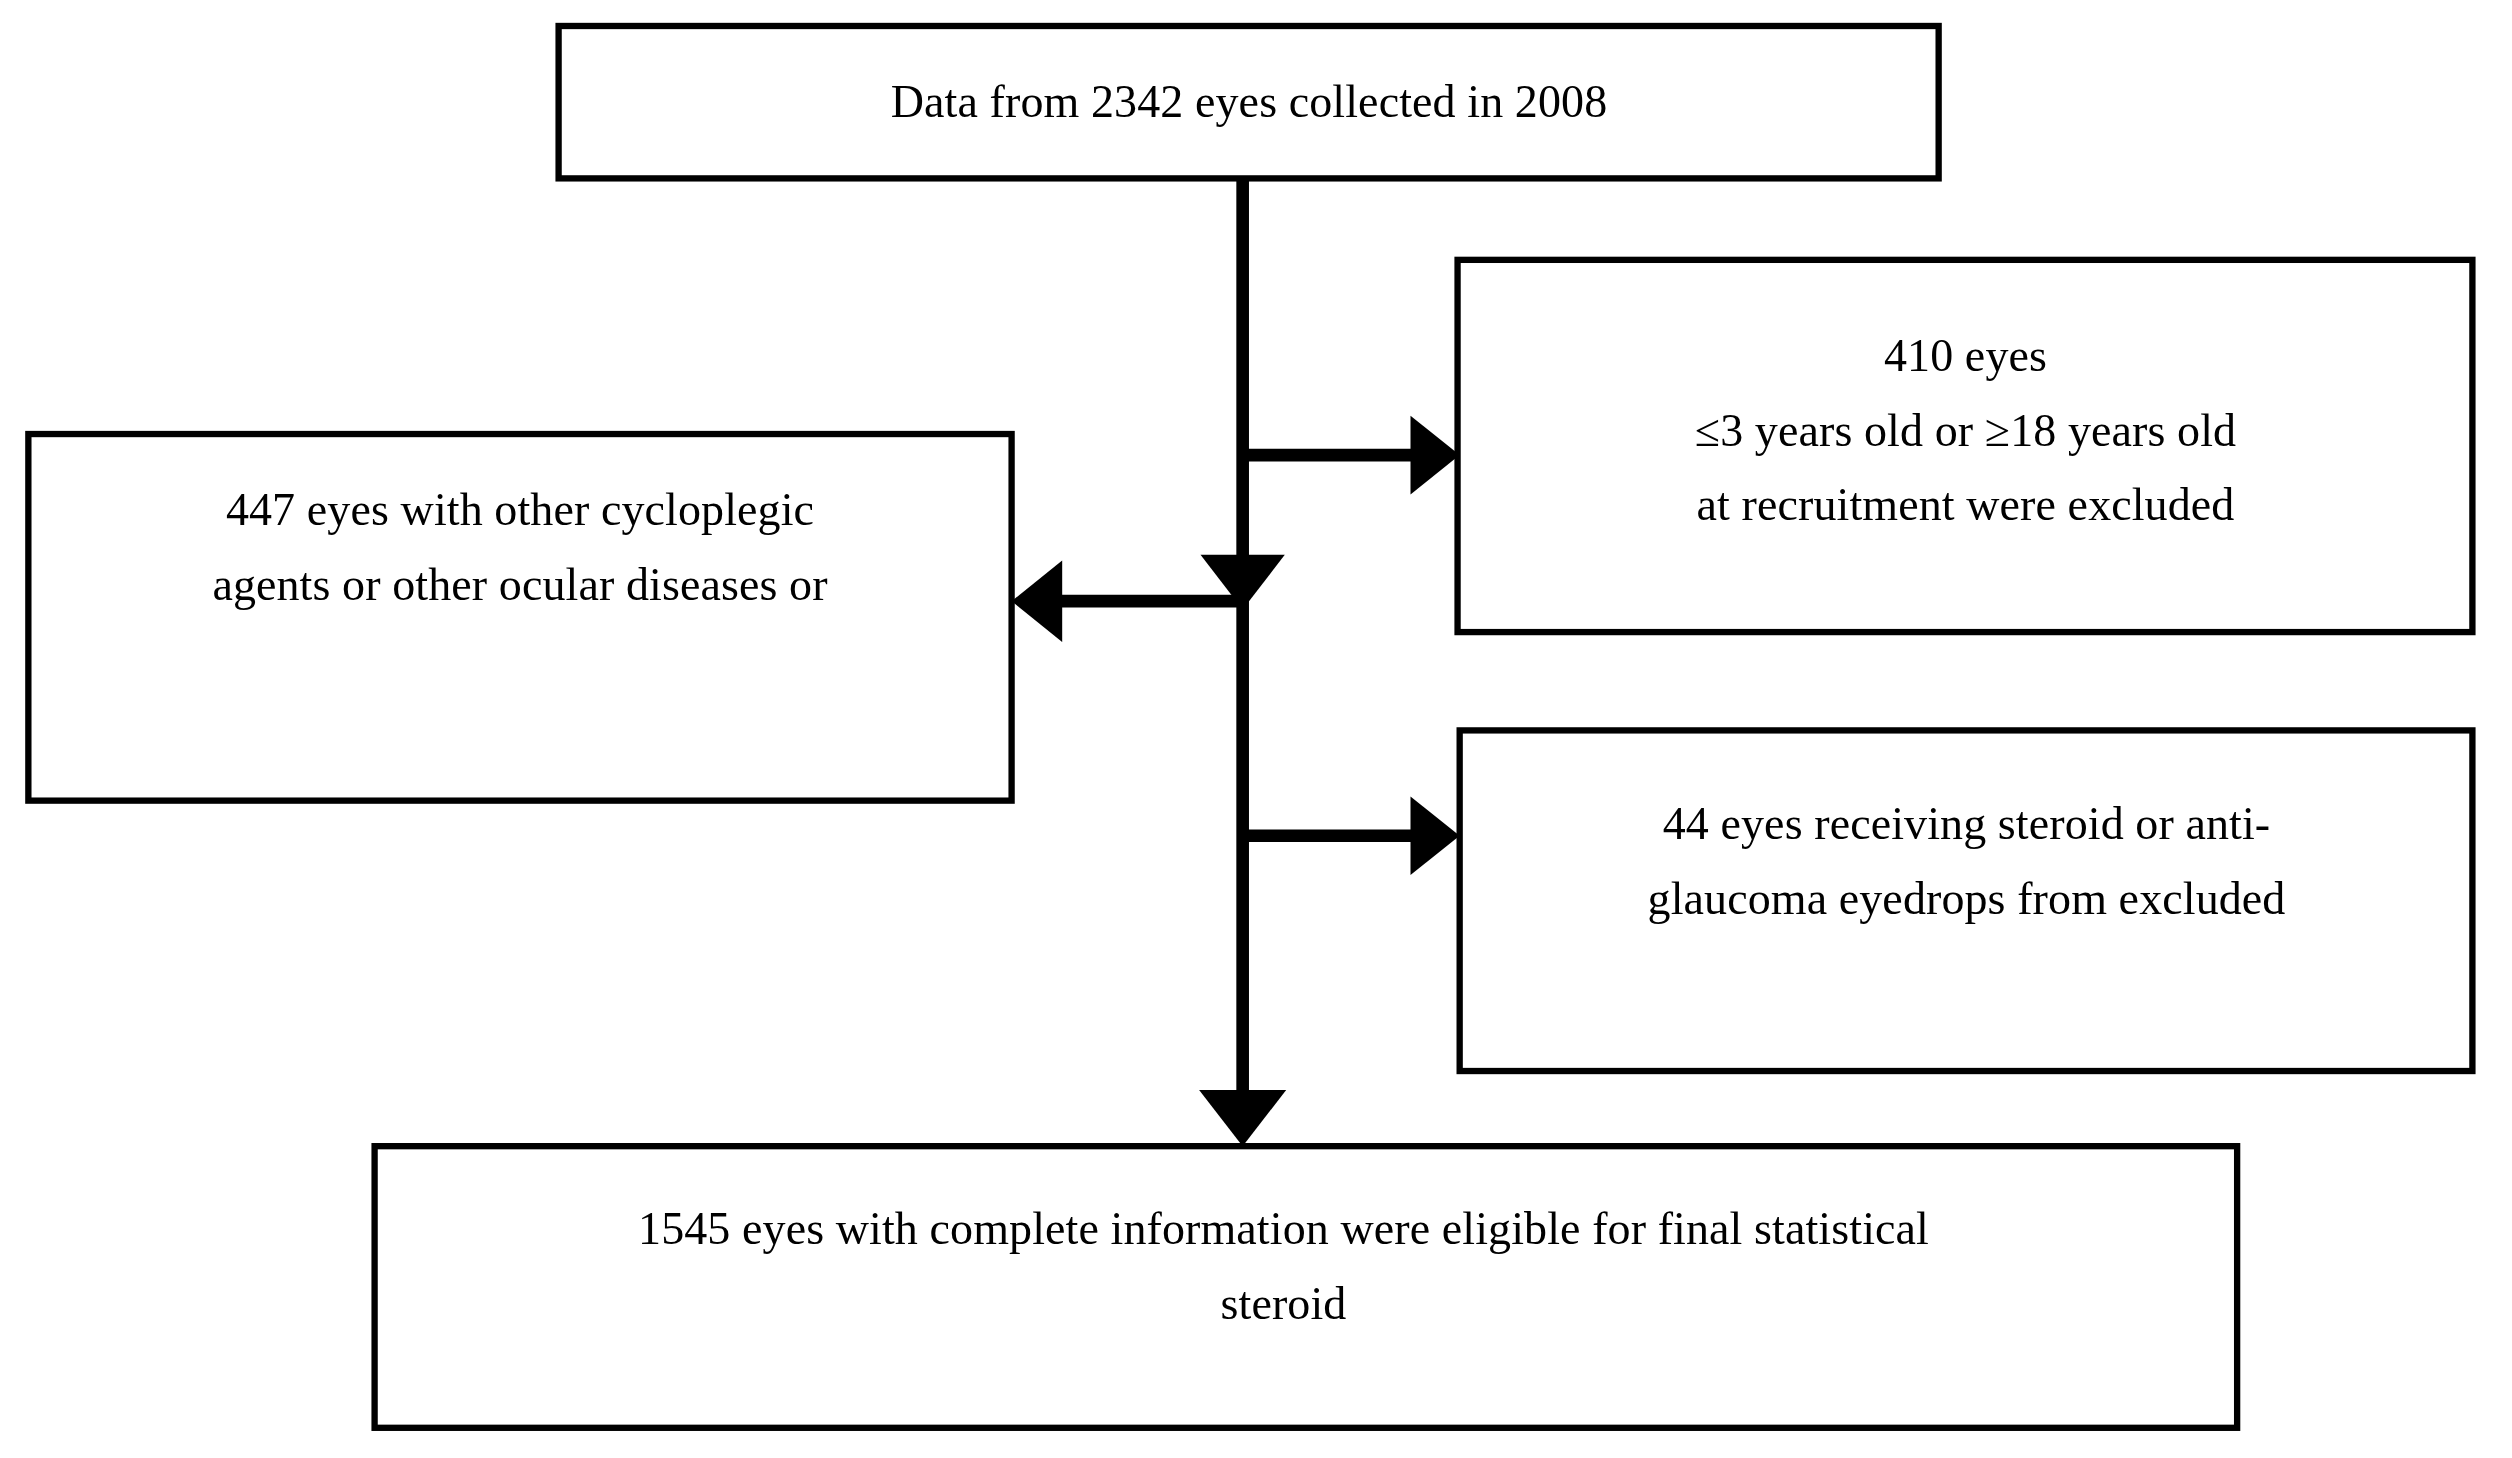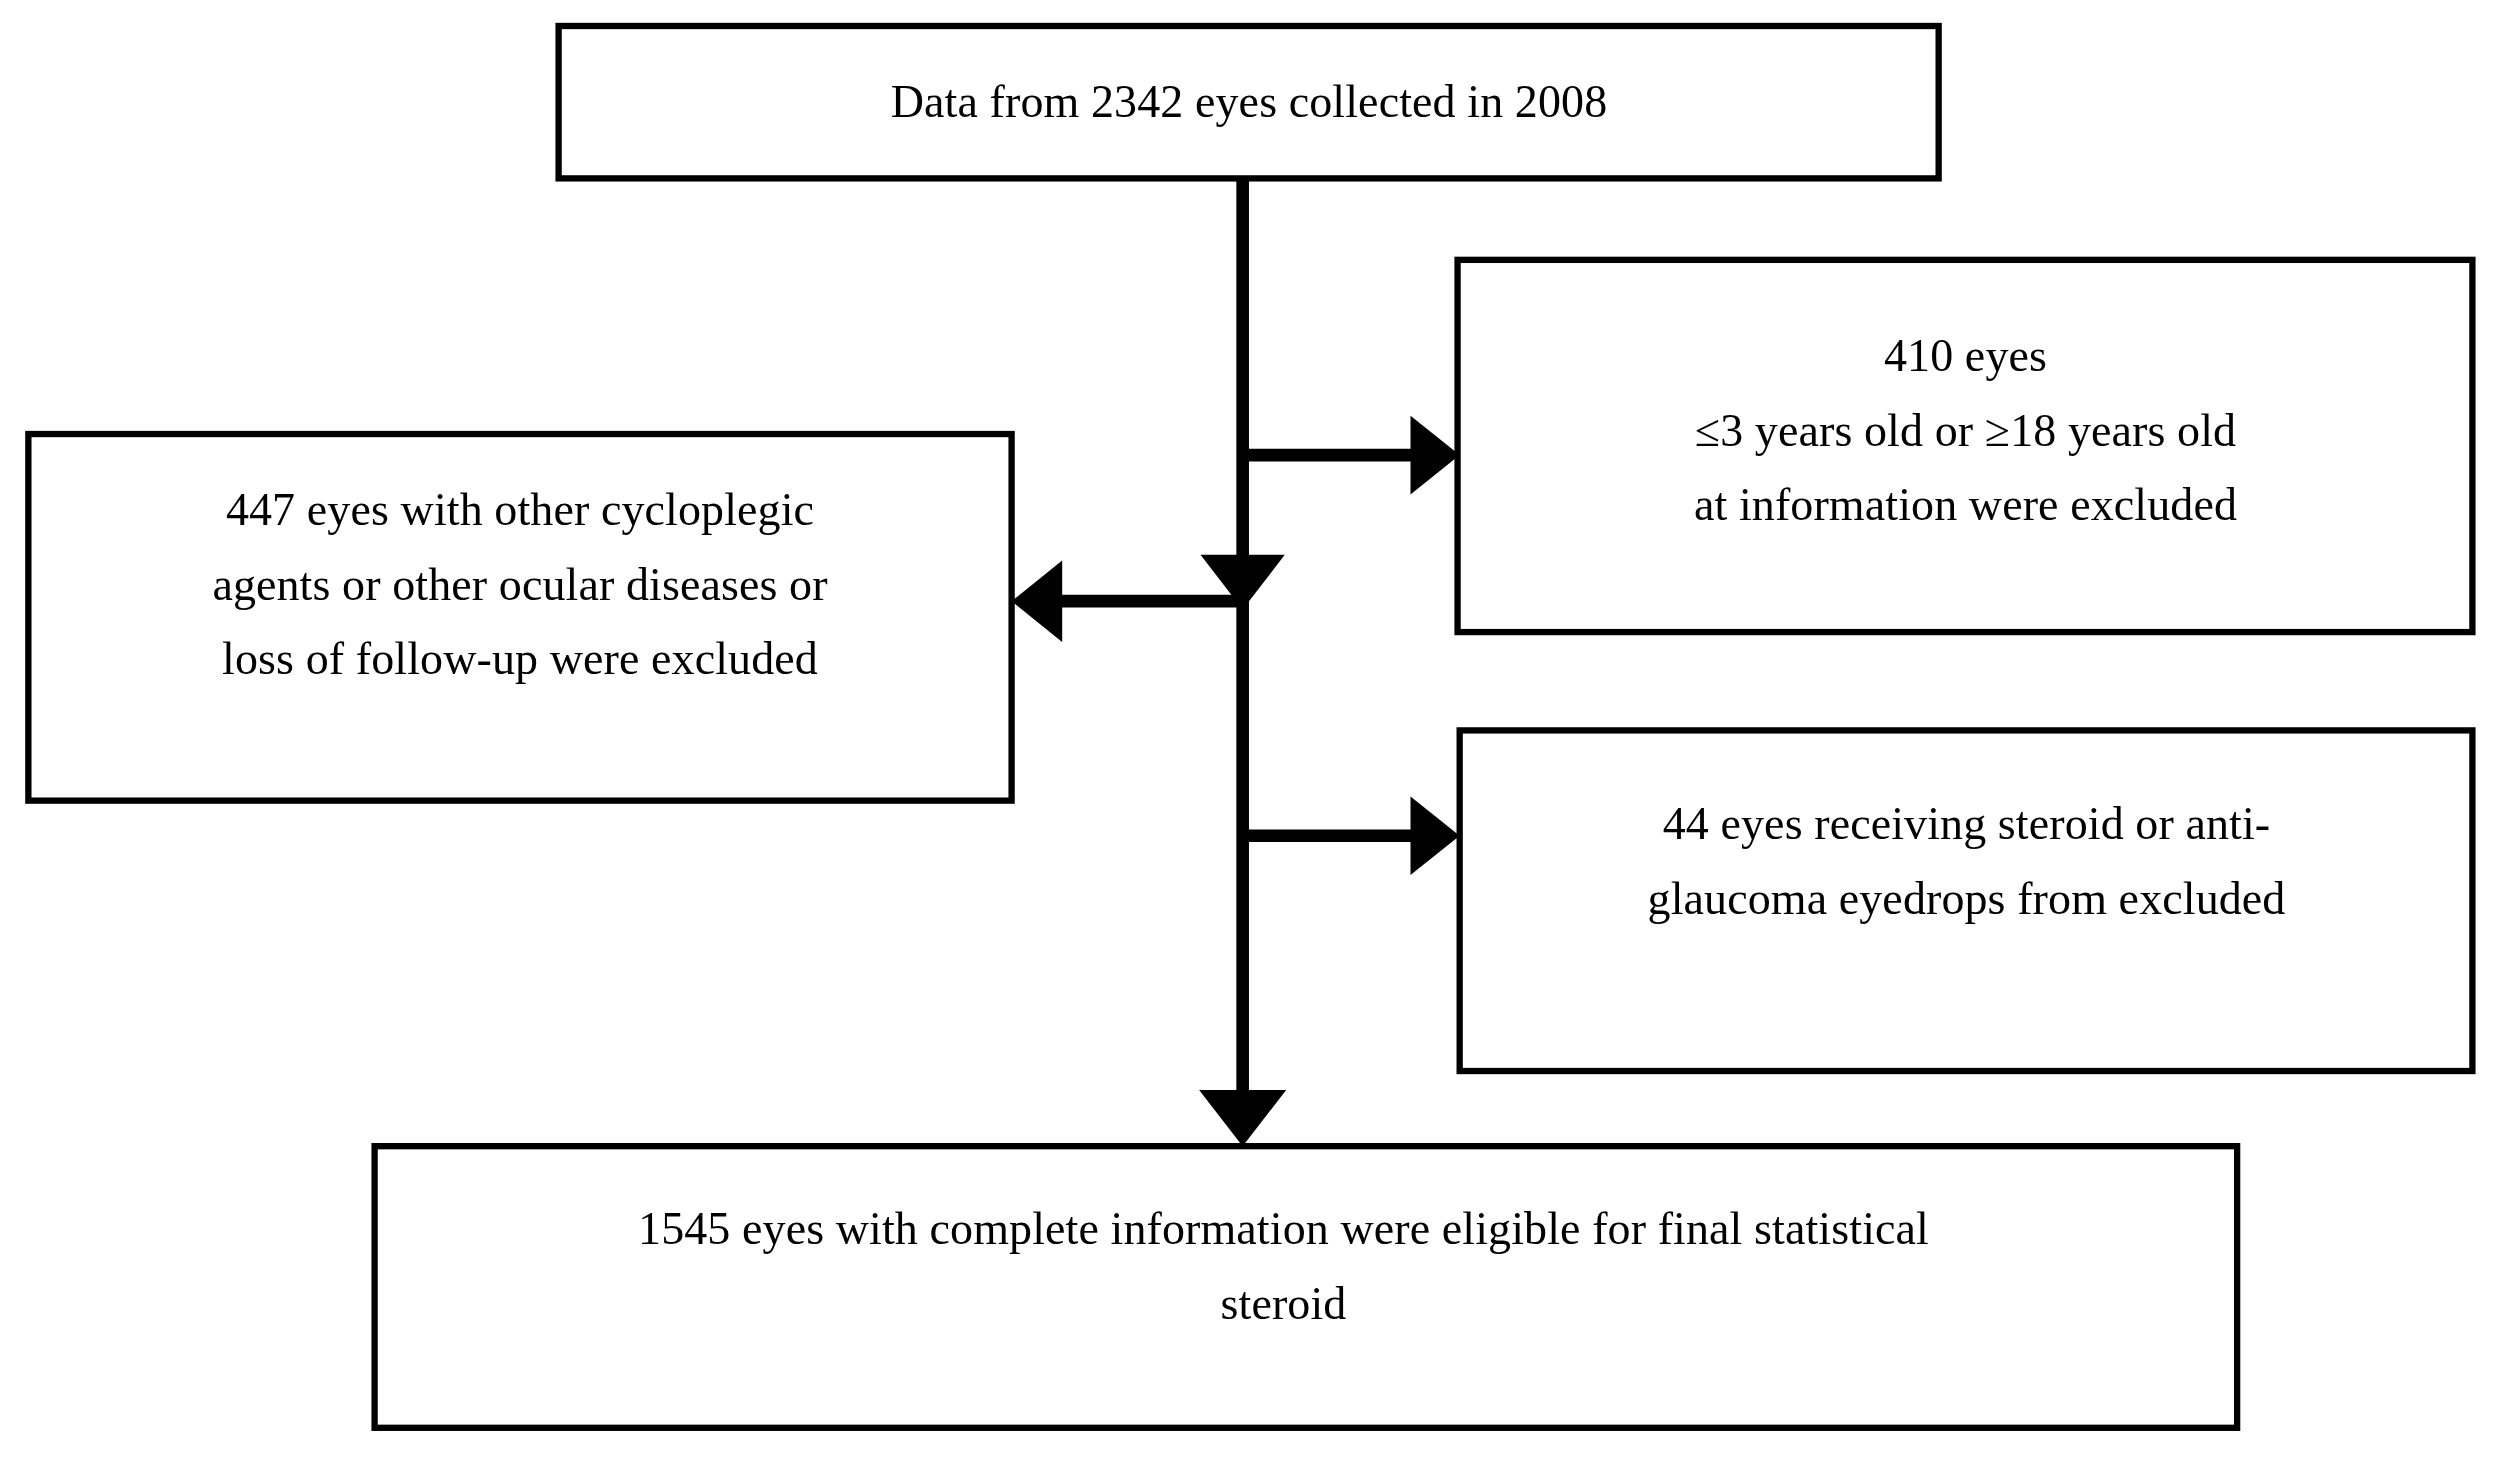--- a/index.html
+++ b/index.html
@@ -91,27 +91,26 @@
     </g>
   </svg>
 
   <div class="node-text" style="left:559px; top:26px; width:1380px; height:152px;">
     <span class="tline">Data from 2342 eyes collected in 2008</span>
   </div>
 
   <div class="node-text" style="left:1458px; top:260px; width:1015px; height:372px; justify-content:flex-start; padding-top:59px; box-sizing:border-box;">
     <span class="tline">410 eyes</span>
     <span class="tline">≤3 years old or ≥18 years old</span>
-    <span class="tline">at information were excluded</span>
+    <span class="tline">at recruitment were excluded</span>
   </div>
 
   <div class="node-text" style="left:28px; top:422px; width:984px; height:367px; justify-content:flex-start; padding-top:51px; box-sizing:border-box;">
     <span class="tline">447 eyes with other cycloplegic</span>
     <span class="tline">agents or other ocular diseases or</span>
-    <span class="tline">loss of follow-up were excluded</span>
   </div>
 
   <div class="node-text" style="left:1460px; top:731px; width:1013px; height:341px; justify-content:flex-start; padding-top:56px; box-sizing:border-box;">
     <span class="tline">44 eyes receiving steroid or anti-</span>
     <span class="tline">glaucoma eyedrops from excluded</span>
   </div>
 
   <div class="node-text" style="left:352px; top:1147px; width:1863px; height:282px; justify-content:flex-start; padding-top:45px; box-sizing:border-box;">
     <span class="tline">1545 eyes with complete information were eligible for final statistical</span>
     <span class="tline">steroid</span>

